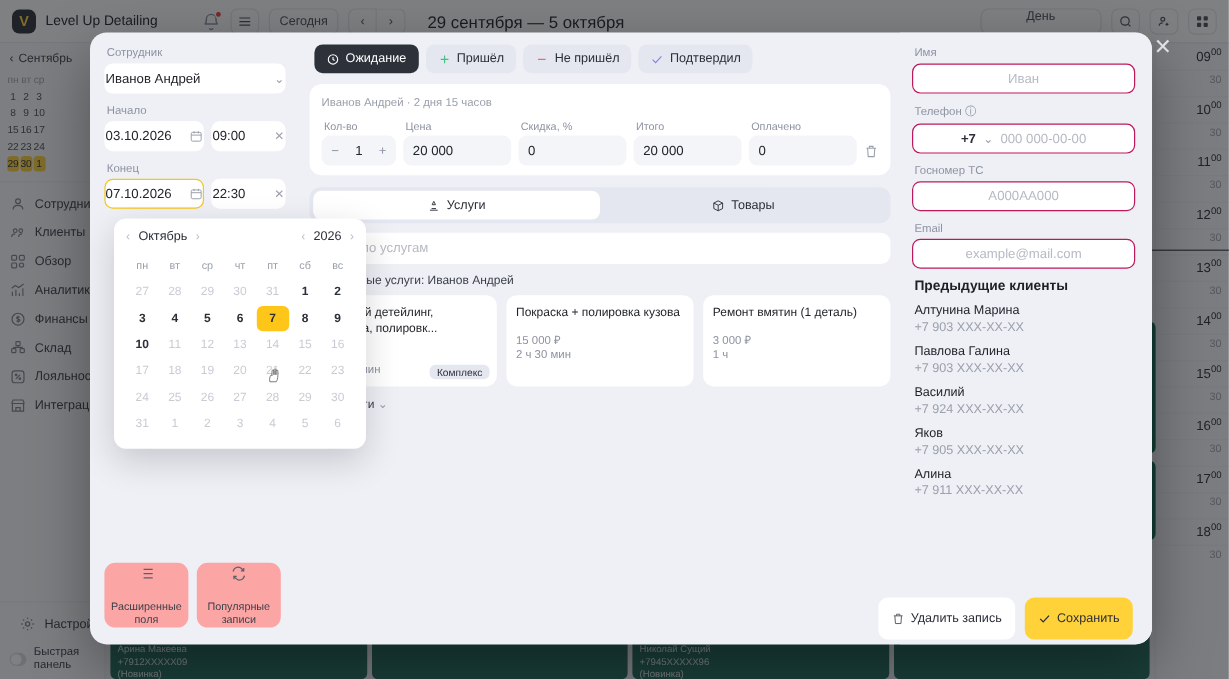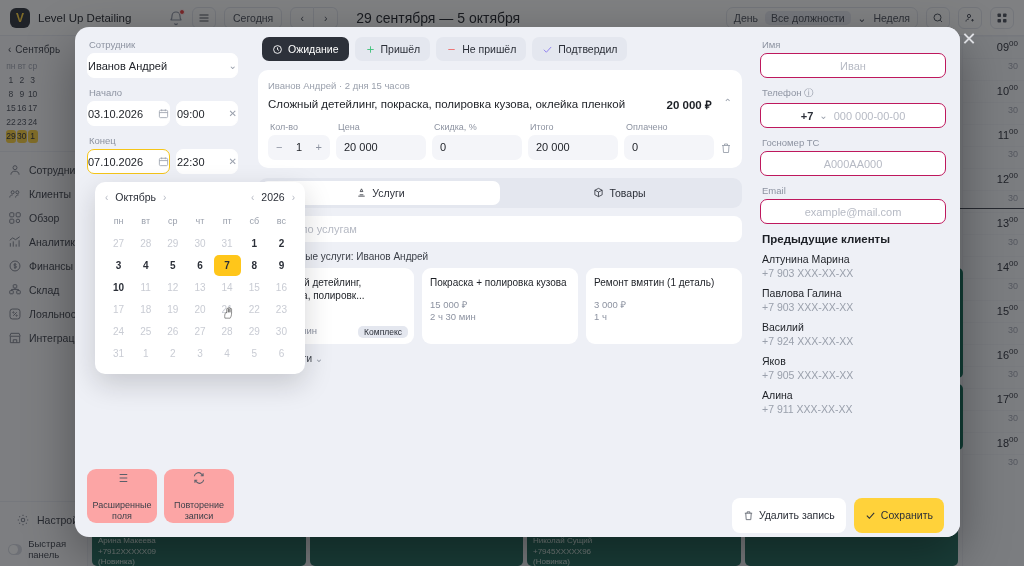--- a/index.html
+++ b/index.html
@@ -35,22 +35,22 @@
     background: #fff; display: flex; align-items: center; justify-content: center;
     font-size: 10.5px; color: #4a4f59; padding: 0 8px;
   }
   .tb-btn.icon { padding: 0; width: 24px; }
   .seg { display: flex; }
   .seg .tb-btn:first-child { border-radius: 6px 0 0 6px; }
   .seg .tb-btn:last-child { border-radius: 0 6px 6px 0; border-left: none; }
   .date-range { font-size: 14px; color: #1d2026; margin-left: 10px; font-weight: 400; }
   .spacer { flex: 1; }
   .mode-group {
-    display: flex; align-items: center; gap: 7px; background: #fff;
-    border: 1px solid #e4e7ee; border-radius: 7px; height: 22px; padding: 0 7px;
+    display: flex; align-items: center; gap: 15px; background: #fff;
+    border: 1px solid #e4e7ee; border-radius: 7px; height: 22px; padding: 0 7px; flex-direction: column;
   }
   .mode-group span { font-size: 10.5px; color: #4a4f59; }
   .pos-pill {
     background: #e9ebf1; border-radius: 5px; padding: 1px 6px;
     font-size: 10.5px; color: #2d313a;
   }
 
   
   .sidebar {
     position: absolute; top: 36px; left: 0; bottom: 0; width: 88px;
@@ -573,21 +573,21 @@
         <span>Расширенные поля</span>
       </div>
       <div class="lbtn">
         <span>
           <svg viewBox="0 0 24 24" fill="none" stroke="#5a5f6a" stroke-width="1.8" width="14" height="14">
               <path d="M4 9a7 7 0 0111.8-4.2L19 8"></path>
               <path d="M20 15a7 7 0 01-11.8 4.2L5 16"></path>
               <path d="M19 4v4h-4M5 20v-4h4"></path>
             </svg>
         </span>
-        <span>Повторение записи</span>
+        <span>Популярные записи</span>
       </div>
     </div>
   </div>
 
   <div class="m-center">
     <div class="status-row" id="status-row">
         <div class="st on">
       <span>
             <svg viewBox="0 0 24 24" fill="none" stroke="#fff" stroke-width="2" width="11" height="11">
               <circle cx="12" cy="12" r="8.5"></circle>
@@ -617,25 +617,20 @@
             <svg viewBox="0 0 24 24" fill="none" stroke="#8b7bf0" stroke-width="2" width="11" height="11">
               <path d="M4 12.5l5.5 5.5L20 6.5"></path>
             </svg>
           </span>
       <span>Подтвердил</span>
         </div>
       </div>
 
     <div class="panel">
       <div class="svc-top">Иванов Андрей · 2 дня 15 часов</div>
-      <div class="svc-title-row">
-        <div class="svc-title">Сложный детейлинг, покраска, полировка кузова, оклейка пленкой</div>
-        <div class="svc-price">20 000 ₽</div>
-        <div class="chev">⌃</div>
-      </div>
       <div class="fields" id="svc-fields">
           <div class="fg">
     <div class="flabel">Кол-во</div>
     <div class="cell stepper">
       <span class="pm">−</span>
       <span>1</span>
       <span class="pm">+</span>
             </div>
           </div>
           <div class="fg" style="flex:1">

